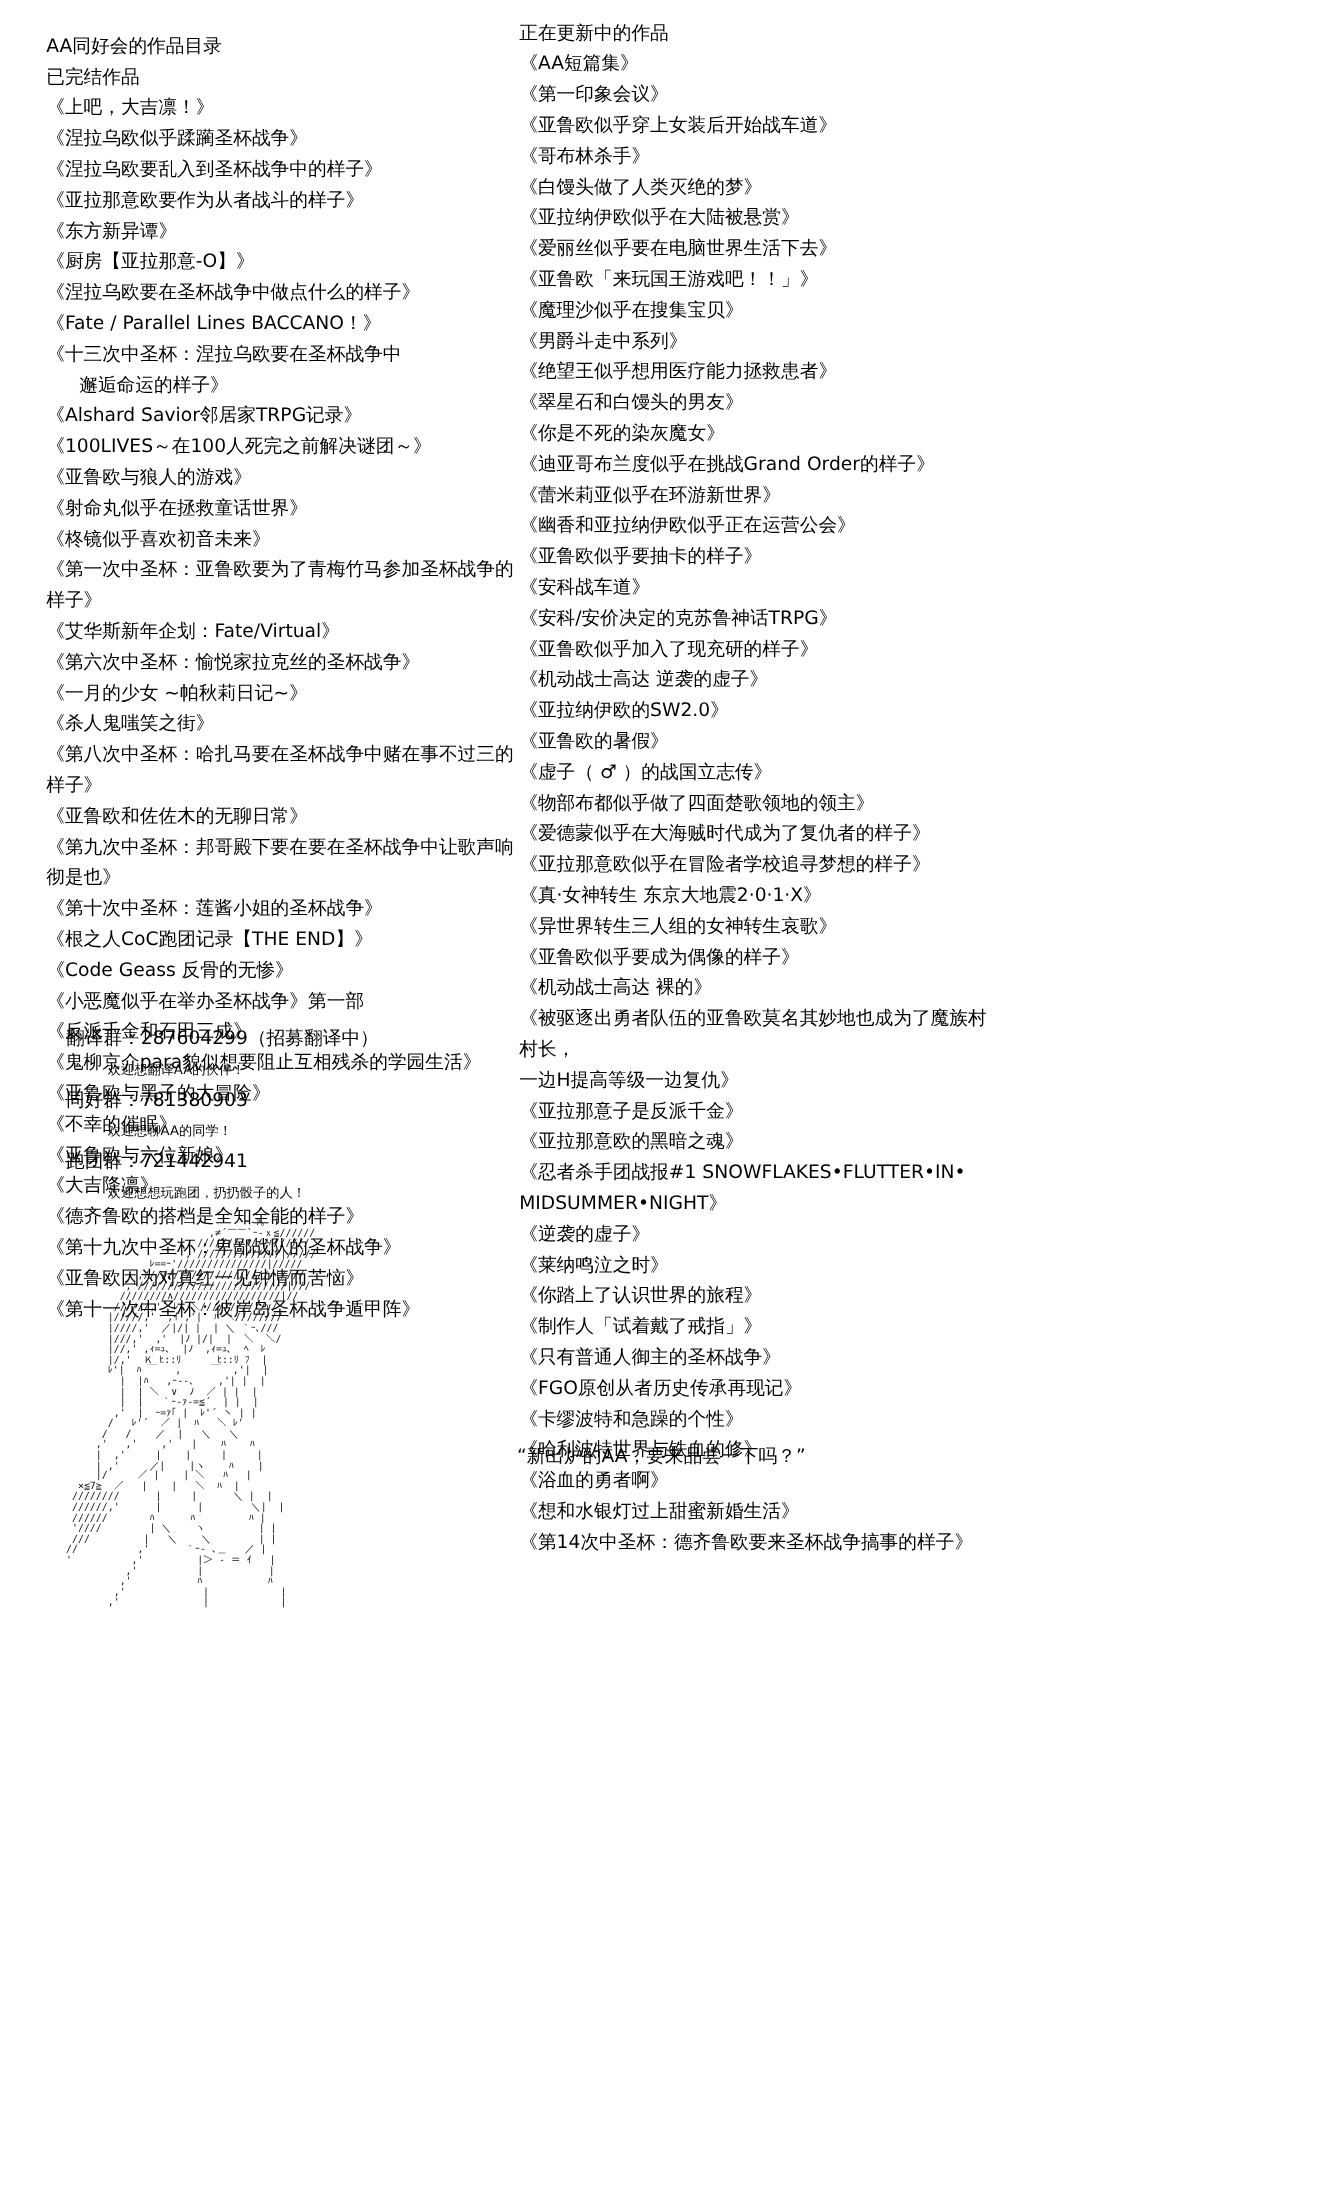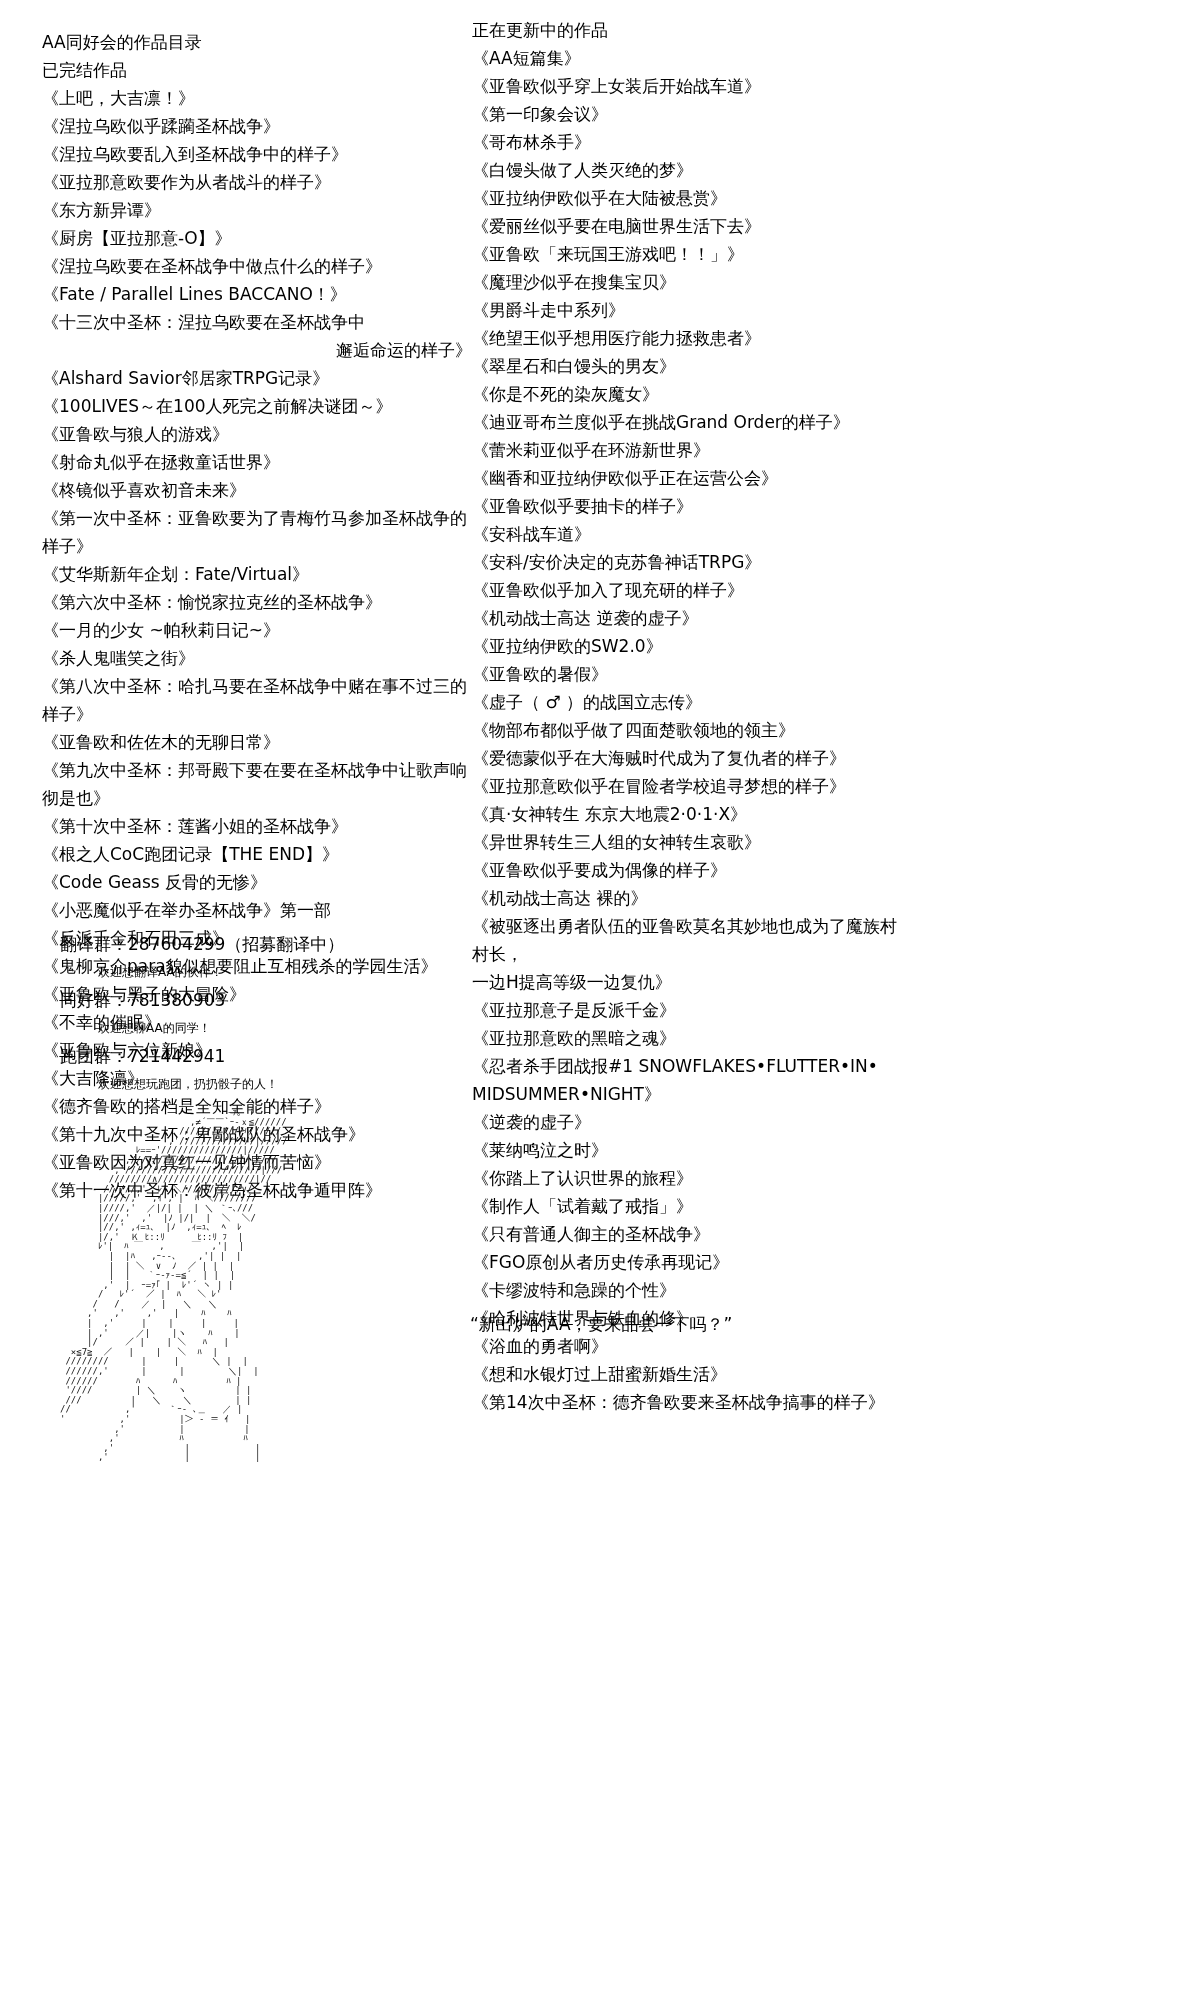--- a/index.html
+++ b/index.html
@@ -38,21 +38,20 @@
     line-height: 28px;
     white-space: pre-wrap;
   }
   .item {
     font-size: 17px;
     line-height: 28px;
     white-space: pre-wrap;
   }
   .item.indent {
     padding-left: 30px;
-    text-align: right;
   }
   .contacts {
     position: absolute;
     left: 60px;
     top: 930px;
     width: 420px;
   }
   .contact-line {
     font-size: 17px;
     line-height: 28px;
@@ -131,22 +130,22 @@
         <div class="item">《第十九次中圣杯：卑鄙战队的圣杯战争》</div>
         <div class="item">《亚鲁欧因为对真红一见钟情而苦恼》</div>
         <div class="item">《第十一次中圣杯：彼岸岛圣杯战争遁甲阵》</div>
       </div>
   </div>
 
   <div class="col-right">
     <div class="heading">正在更新中的作品</div>
     <div id="right-list">
         <div class="item">《AA短篇集》</div>
+        <div class="item">《第一印象会议》</div>
         <div class="item">《亚鲁欧似乎穿上女装后开始战车道》</div>
-        <div class="item">《第一印象会议》</div>
         <div class="item">《哥布林杀手》</div>
         <div class="item">《白馒头做了人类灭绝的梦》</div>
         <div class="item">《亚拉纳伊欧似乎在大陆被悬赏》</div>
         <div class="item">《爱丽丝似乎要在电脑世界生活下去》</div>
         <div class="item">《亚鲁欧「来玩国王游戏吧！！」》</div>
         <div class="item">《魔理沙似乎在搜集宝贝》</div>
         <div class="item">《男爵斗走中系列》</div>
         <div class="item">《绝望王似乎想用医疗能力拯救患者》</div>
         <div class="item">《翠星石和白馒头的男友》</div>
         <div class="item">《你是不死的染灰魔女》</div>

